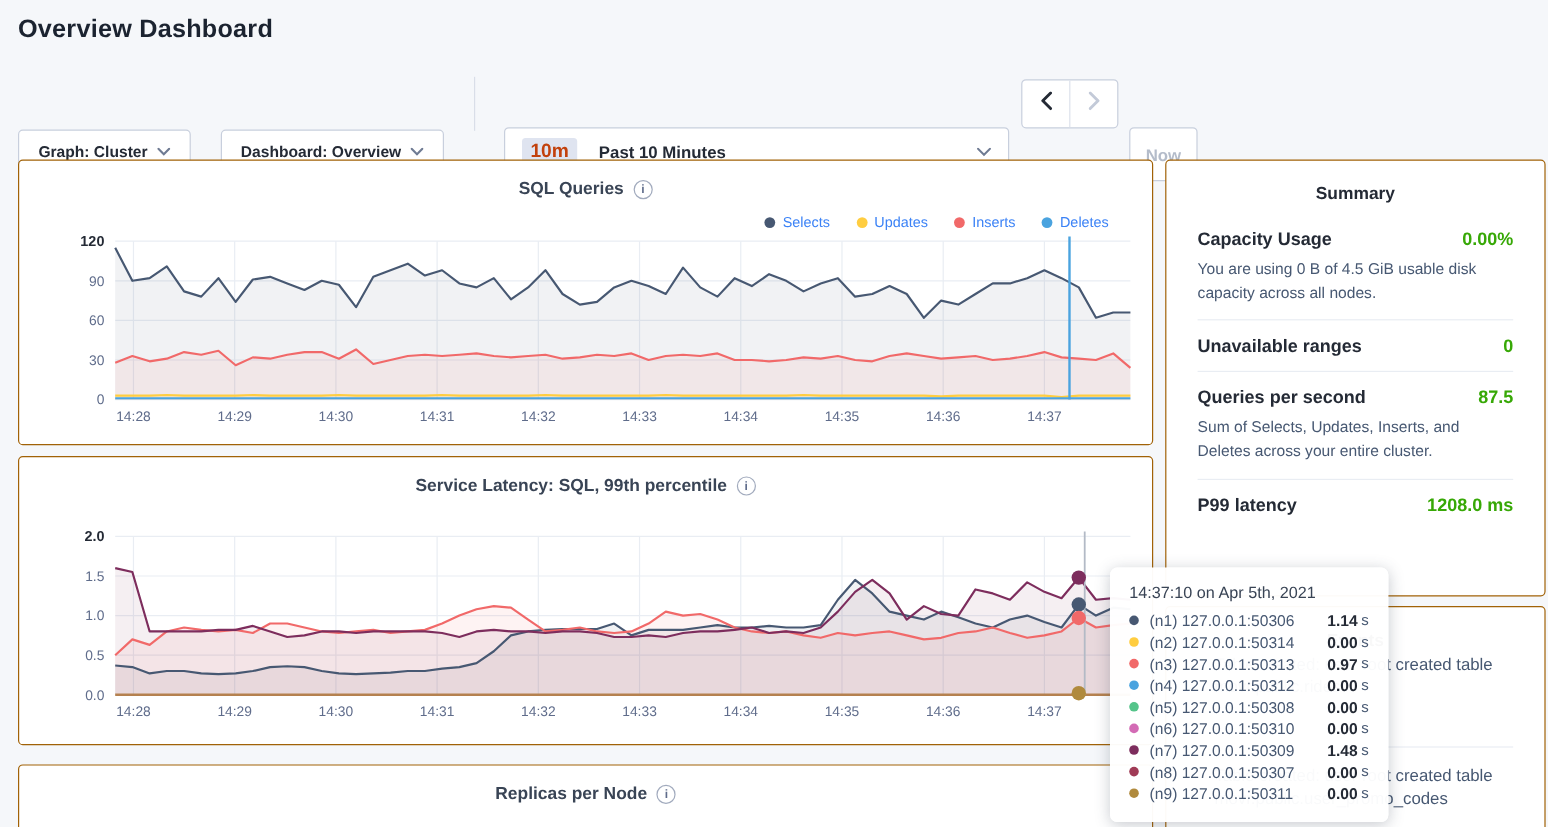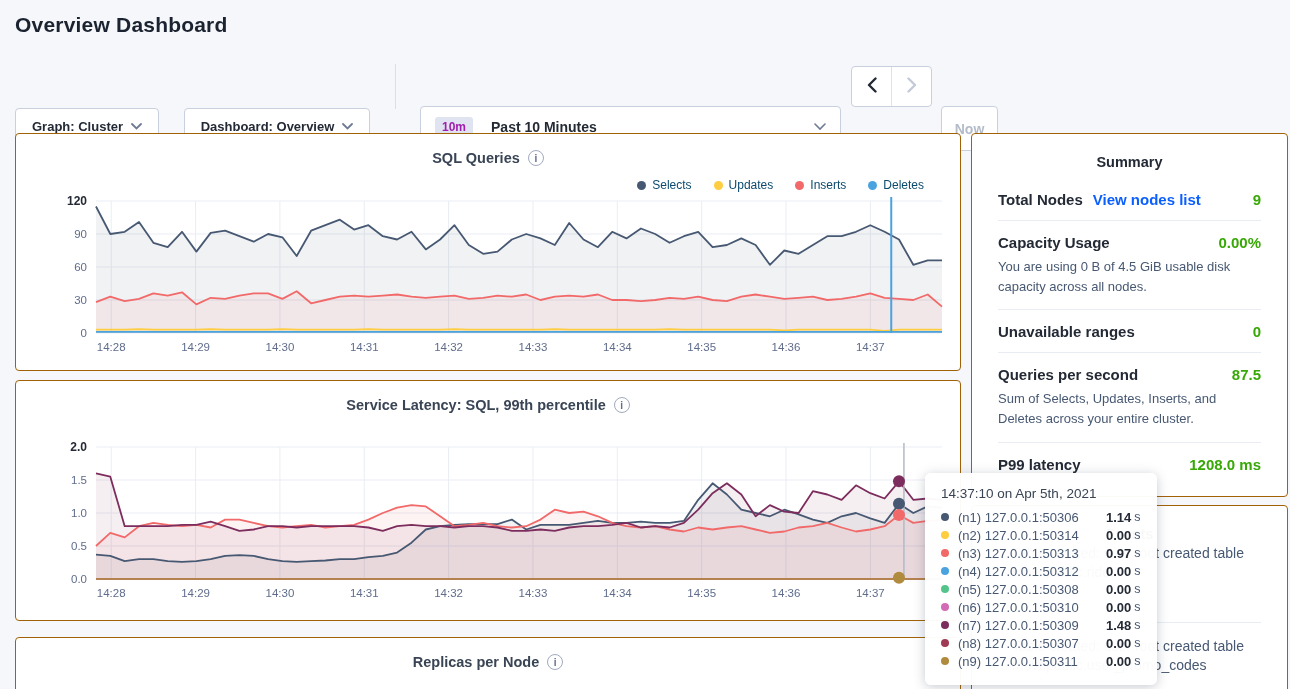--- a/index.html
+++ b/index.html
@@ -11,41 +11,41 @@
   
   #page-title { left:15px; top:13px; font-size:21px; font-weight:700; color:#1b2330; letter-spacing:.2px; }
   .btn { position:absolute; background:#fff; border:1px solid #c8cfdd; border-radius:4px;
          display:flex; align-items:center; justify-content:center; gap:8px;
          font-size:13px; font-weight:700; color:#242a35; cursor:pointer;margin-top:40px; }
   .caret svg { display:block; }
   #graph-btn { left:15px; top:68px; width:144px; height:37px; }
   #dashboard-btn { left:184px; top:68px; width:186px; height:37px; }
   #toolbar-divider { left:395px; top:64px; width:1px; height:45px; background:#d9dee8; }
   #time-selector { left:420px; top:66px; width:421px; height:41px; justify-content:flex-start; padding:0 14px; }
-  #time-badge { background:#dfe4f0; color:#a21caf; font-size:12px; font-weight:700;
+  #time-badge { background:#dfe4f0; color:#c2410c; font-size:16px; font-weight:700;
                 border-radius:3px; padding:3px 7px; }
   #time-label { font-size:14px; font-weight:700; margin-left:10px; flex:1; text-align:left; }
   #arrow-group { left:851px; top:66px; width:81px; height:41px; display:flex; position:absolute;
                  border:1px solid #c8cfdd; border-radius:4px; background:#fff; }
   .arrow-seg { flex:1; display:flex; align-items:center; justify-content:center; cursor:pointer; }
   .arrow-seg + .arrow-seg { border-left:1px solid #dde2ec; }
   #now-btn { left:941px; top:66px; width:57px; height:45px; font-size:14px; color:#b4bcca; cursor:default; }
 
   
   #sql-card      { left:15px; top:133px; width:946px; height:238px; }
   #latency-card  { left:15px; top:380px; width:946px; height:241px; }
   #replicas-card { left:15px; top:637px; width:946px; height:80px; }
   .chart-title-row { position:absolute; left:0; right:0; top:16px; display:flex;
                      align-items:center; justify-content:center; gap:8px; }
   .chart-title { font-size:14.5px; font-weight:700; color:#394455; }
   .info-icon { width:16px; height:16px; border:1.4px solid #62719199; border-radius:50%;
                color:#5f6c8b; font-size:10px; font-weight:600; display:flex; align-items:center;
                justify-content:center; font-style:normal; cursor:pointer; }
   .legend { position:absolute; right:36px; top:44px; display:flex; gap:22px; }
-  .legend-item { display:flex; align-items:center; gap:6px; font-size:12px; color:#0c4a6e; cursor:pointer; }
+  .legend-item { display:flex; align-items:center; gap:6px; font-size:12px; color:#3b82f6; cursor:pointer; }
   .legend-dot { width:9px; height:9px; border-radius:50%; }
   .y-axis-label { position:absolute; left:2px; width:16px; text-align:center; color:#5f6c8b; font-size:11.5px;
                   writing-mode:vertical-rl; transform:rotate(180deg); }
   #sql-ylabel { top:210px; height:120px; }
   .chart-svg { position:absolute; left:28px; width:906px; height:166px; }
   #sql-svg { top:59px; }
   #latency-svg { top:58px; }
 
   
   #summary-card { left:971px; top:133px; width:317px; height:364px; }
@@ -253,27 +253,20 @@
     <span class="chart-title">Replicas per Node</span>
     <span class="info-icon">i</span>
   </div>
 </div>
 
 <div class="card" id="summary-card">
   <div class="panel-title">Summary</div>
   <div class="summary-rows" id="summary-rows">
       <div class="summary-row">
         <div class="summary-head">
-          <span class="summary-label">Total Nodes</span>
-          <span class="summary-link">View nodes list</span>
-          <span class="summary-value">9</span>
-        </div>
-      </div>
-      <div class="summary-row">
-        <div class="summary-head">
           <span class="summary-label">Capacity Usage</span>
           <span class="summary-value">0.00%</span>
         </div>
         <div class="summary-desc">You are using 0 B of 4.5 GiB usable disk capacity across all nodes.</div>
       </div>
       <div class="summary-row">
         <div class="summary-head">
           <span class="summary-label">Unavailable ranges</span>
           <span class="summary-value">0</span>
         </div>

